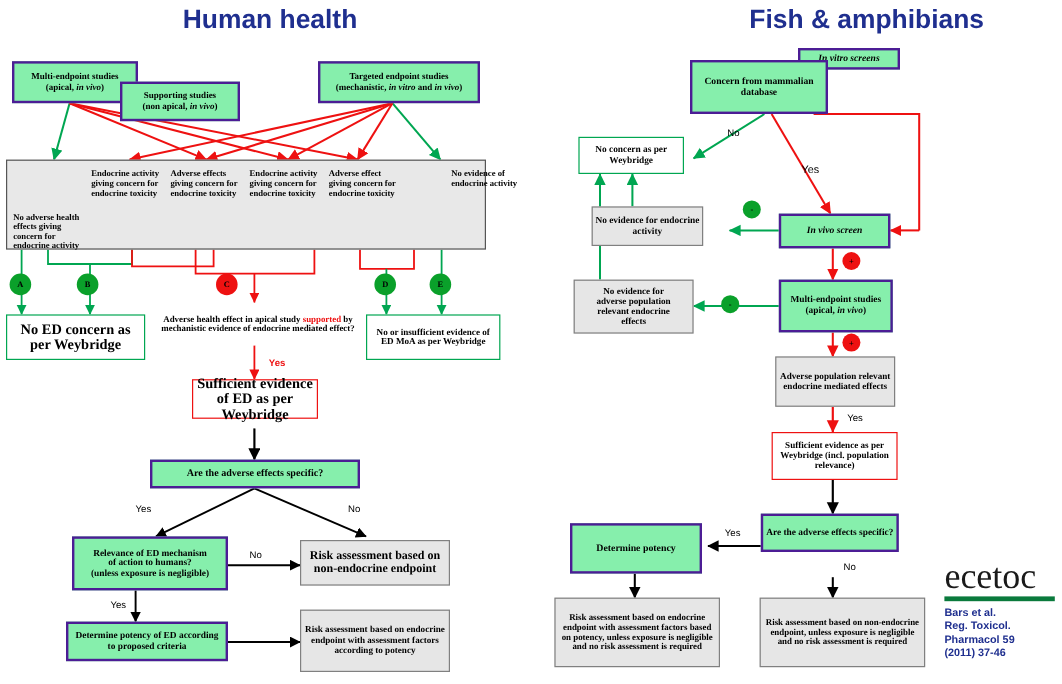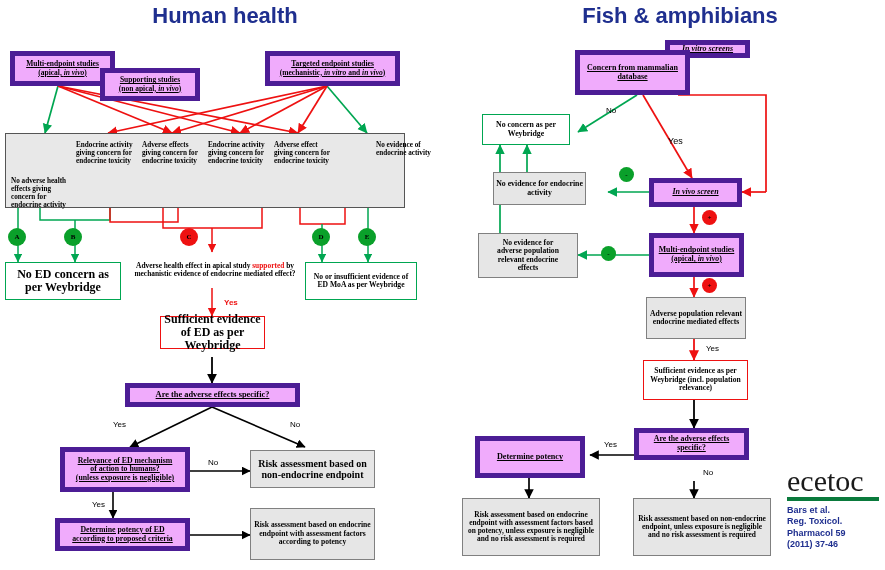--- a/index.html
+++ b/index.html
@@ -7,21 +7,21 @@
        font-family:"Liberation Serif",serif;}
   #stage{position:relative;width:885px;height:570px;}
   .title{
     position:absolute;color:#1f2f8f;font-family:"Liberation Sans",sans-serif;
     font-weight:bold;font-size:22px;text-align:center;letter-spacing:0px;
   }
   svg{position:absolute;left:0;top:0;width:885px;height:570px;}
   .node{position:absolute;box-sizing:border-box;display:flex;align-items:center;
         justify-content:center;text-align:center;font-weight:bold;
         font-family:"Liberation Serif",serif;line-height:1.1;}
-  .nd-white{background:#f0abfc;border:5px solid #4c1d95;text-decoration:underline;}
+  .nd-white{background:#86efac;border:2px solid #4c1d95;}
   .nd-gray{background:#e6e6e6;border:1px solid #808080;}
   .nd-green{background:#ffffff;border:1.6px solid #00a651;}
   .nd-red{background:#ffffff;border:1.6px solid #ee1111;}
   .nd-plain{background:transparent;border:none;}
   .circ{position:absolute;border-radius:50%;display:flex;align-items:center;
         justify-content:center;color:#000;font-size:7px;font-weight:bold;
         font-family:"Liberation Serif",serif;}
   .c-green{background:#0aa02a;}
   .c-red{background:#ee1111;}
   .lbl{position:absolute;font-family:Liberation Sans, sans-serif;font-size:8px;
@@ -38,21 +38,21 @@
   #logo .bar{height:4px;background:#0a7a3c;margin-top:1px;}
   #logo .cite{font-family:"Liberation Sans",sans-serif;font-size:9px;
         font-weight:bold;color:#1f2f8f;line-height:1.25;margin-top:4px;}
 </style>
 </head>
 <body>
 
 <div id="stage">
 
   <div class="title" style="left:105px;top:3px;width:240px;">Human health</div>
-  <div class="title" style="left:540px;top:3px;width:280px;">Fish &amp; amphibians</div>
+  <div class="title" style="left:540px;top:3px;width:280px;text-align:right;">Fish &amp; amphibians</div>
 
   <svg viewBox="0 0 885 570">
     <defs>
       <marker id="ag" markerWidth="6" markerHeight="6" refX="4.6" refY="2.4" orient="auto">
           <path d="M0,0 L5,2.4 L0,4.8 z" fill="#00a651"></path>
         </marker>
       <marker id="ar" markerWidth="6" markerHeight="6" refX="4.6" refY="2.4" orient="auto">
           <path d="M0,0 L5,2.4 L0,4.8 z" fill="#ee1111"></path>
         </marker>
       <marker id="ak" markerWidth="7" markerHeight="7" refX="5.2" refY="2.8" orient="auto">

